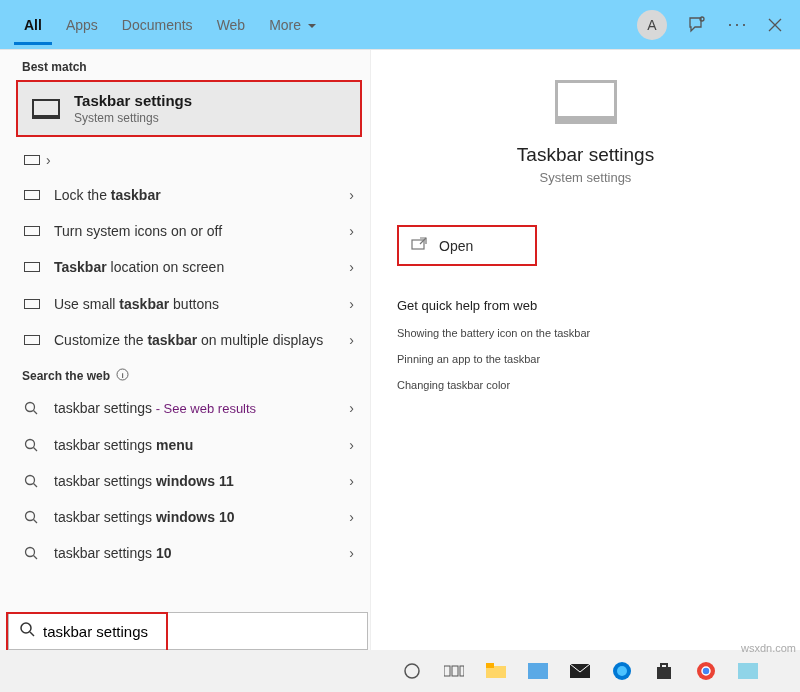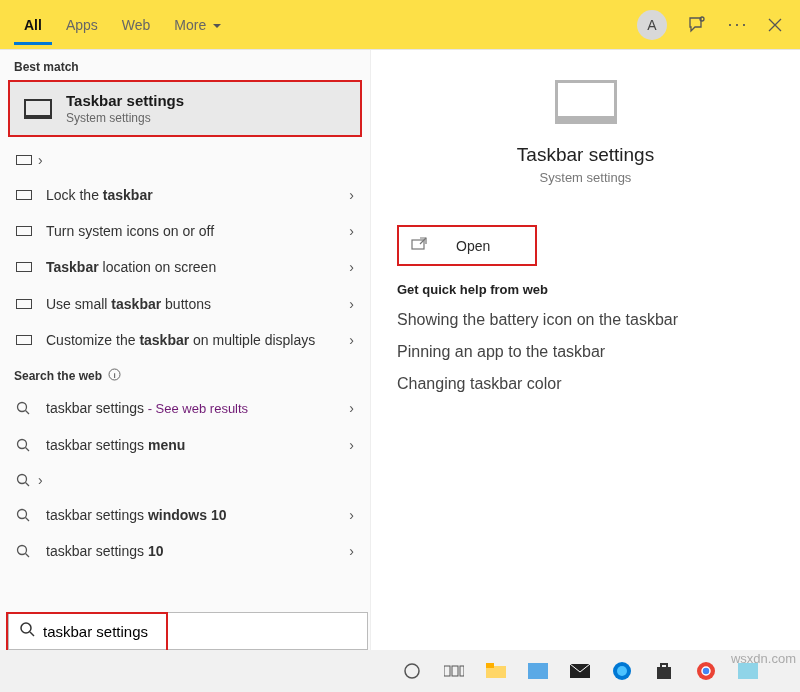--- a/index.html
+++ b/index.html
@@ -1,31 +1,31 @@
 <!DOCTYPE html>
 <html><head>
 <meta charset="utf-8">
 <style>
   * { box-sizing: border-box; margin: 0; padding: 0; font-family: "Segoe UI", Arial, sans-serif; }
   body { width: 800px; height: 692px; background: #f8f8f8; color: #2b2b2b; overflow: hidden; position: relative; }
   
   
-  .header { height: 50px; display: flex; align-items: center; padding: 0 14px; border-bottom: 1px solid #e5e5e5; background: #fde047; }
+  .header { height: 50px; display: flex; align-items: center; padding: 0 14px; border-bottom: 1px solid #e5e5e5; background: #7dd3fc; }
   .tabs { display: flex; align-items: center; gap: 4px; flex: 1; }
   .tab { padding: 12px 10px; font-size: 14px; color: #666; cursor: pointer; }
   .tab.active { color: #111; font-weight: 600; border-bottom: 3px solid #0078d4; padding-bottom: 9px; }
   .tab .more svg { vertical-align: middle; margin-left: 2px; }
   .header-right { display: flex; align-items: center; gap: 20px; margin-right: 4px; }
   .avatar { width: 30px; height: 30px; border-radius: 50%; background: #d8d8d8; display: flex; align-items: center; justify-content: center; font-size: 14px; color: #444; }
   .icon-btn { color: #555; cursor: pointer; display: flex; align-items: center; }
   .dots { font-size: 18px; letter-spacing: 1px; color: #555; }
   
   
   .content { display: flex; height: 600px; }
-  .left { width: 370px; background: #fafafa; overflow: hidden; }
+  .left { width: 370px; background: #fafafa; overflow: hidden; padding-left: 8px; }
   .section-label { font-size: 12px; font-weight: 600; color: #333; padding: 10px 14px 6px; }
   .section-label.web { display: flex; align-items: center; gap: 6px; text-align: right; }
   
   .best-match { display: flex; align-items: center; gap: 14px; padding: 10px 14px; background: #e9e9e9; border: 2px solid #d81e1e; margin: 0 8px 6px 8px; }
   .monitor-icon-sm { width: 28px; height: 20px; border: 2px solid #333; border-bottom-width: 4px; }
   .best-match .title { font-size: 15px; font-weight: 600; color: #1a1a1a; }
   .best-match .sub { font-size: 12px; color: #666; margin-top:2px;}
   
   .row { display: flex; align-items: center; padding: 9px 16px; font-size: 14px; color: #333; cursor: pointer; }
   .row .ricon { width: 22px; display:flex; align-items:center; }
@@ -37,44 +37,45 @@
   .rect-icon { width: 16px; height: 10px; border: 1.5px solid #444; display:inline-block; }
   .search-glyph svg { display:block; }
   
   
   .right { flex: 1; background: #fff; border-left: 1px solid #eee; padding: 22px 26px; }
   .preview-top { text-align: center; margin-bottom: 40px; }
   .monitor-lg { width: 62px; height: 44px; border: 3px solid #b5b5b5; border-bottom-width: 8px; margin: 8px auto 20px; }
   .preview-title { font-size: 19px; color: #222; margin-bottom: 4px; }
   .preview-sub { font-size: 13px; color: #777; }
   
-  .open-row { display: flex; align-items: center; gap: 29px; padding: 10px 12px; border: 2px solid #d81e1e; width: 140px; margin-bottom: 16px; font-size: 14px; cursor:pointer; }
+  .open-row { display: flex; align-items: center; gap: 12px; padding: 10px 12px; border: 2px solid #d81e1e; width: 140px; margin-bottom: 32px; font-size: 14px; cursor:pointer; }
   .open-row .oicon { color:#666; }
   
-  .help-head { font-size: 13px; font-weight: 700; color: #222; margin-bottom: 14px; }
-  .help-link { font-size: 16px; color: #444; margin-bottom: 14px; cursor:pointer; }
+  .help-head { font-size: 13px; font-weight: 400; color: #222; margin-bottom: 14px; }
+  .help-link { font-size: 11px; color: #444; margin-bottom: 14px; cursor:pointer; }
   
   
   .searchbar { position: absolute; left: 8px; bottom: 42px; width: 360px; height: 38px; background: #fff; border: 1px solid #bbb; display: flex; align-items: center; padding: 0 10px; }
   .searchbar input { border:none; outline:none; font-size:15px; flex:1; padding-left:8px; background:transparent; }
   .search-highlight { position:absolute; left:6px; bottom:40px; width:162px; height:40px; border:2px solid #d81e1e; pointer-events:none; }
   
   
   .taskbar { position:absolute; bottom:0; left:0; right:0; height:42px; background:#f1f1f1; display:flex; align-items:center; padding-left:400px; gap:18px; }
   .taskbar .titem { width:24px; height:24px; display:flex; align-items:center; justify-content:center; }
   
-  .watermark { position:absolute; right:4px; bottom:26px; font-size:13px; color:#aaa; }
+  .watermark { position:absolute; right:4px; bottom:38px; font-size:11px; color:#aaa; }
 </style>
 </head>
 <body>
 
 <div class="header">
   <div class="tabs">
     <div class="tab active">All</div>
     <div class="tab">Apps</div>
+    <div class="tab">Documents</div>
     <div class="tab">Web</div>
     <div class="tab">
       <span>More</span>
       <span class="more">
         <svg width="10" height="10" viewBox="0 0 10 10">
             <path d="M1 3 L5 7 L9 3" fill="#555"></path>
           </svg>
       </span>
     </div>
   </div>
@@ -176,20 +177,21 @@
         <span class="rtext"><span>taskbar settings </span><b>menu</b></span>
         <span class="chev">›</span>
       </div>
     <div class="row">
         <span class="ricon search-glyph">
           <svg width="14" height="14" viewBox="0 0 14 14">
             <circle cx="6" cy="6" r="4.5" fill="none" stroke="#555" stroke-width="1.3"></circle>
             <line x1="9.5" y1="9.5" x2="13" y2="13" stroke="#555" stroke-width="1.3"></line>
           </svg>
         </span>
+        <span class="rtext"><span>taskbar settings </span><b>windows 11</b></span>
         <span class="chev">›</span>
       </div>
     <div class="row">
         <span class="ricon search-glyph">
           <svg width="14" height="14" viewBox="0 0 14 14">
             <circle cx="6" cy="6" r="4.5" fill="none" stroke="#555" stroke-width="1.3"></circle>
             <line x1="9.5" y1="9.5" x2="13" y2="13" stroke="#555" stroke-width="1.3"></line>
           </svg>
         </span>
         <span class="rtext"><span>taskbar settings </span><b>windows 10</b></span>

